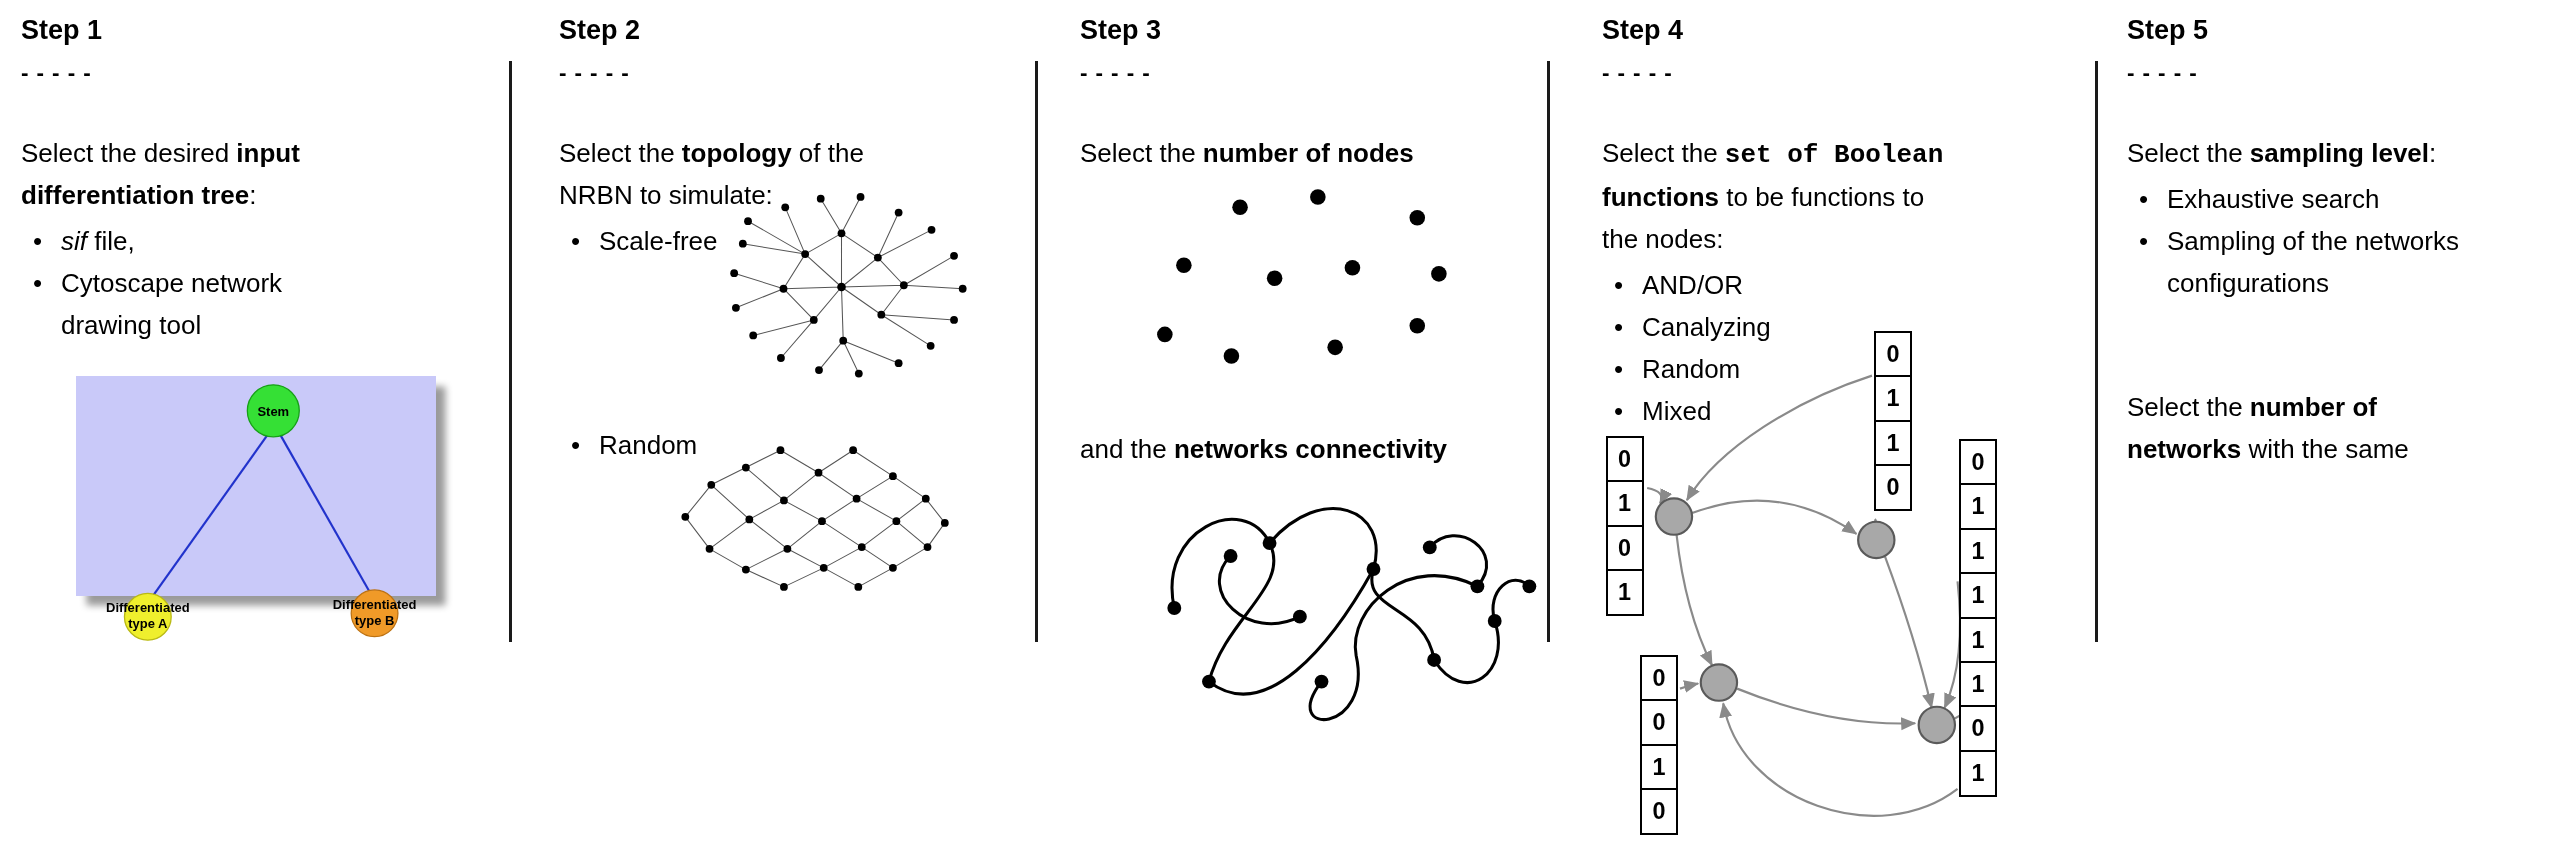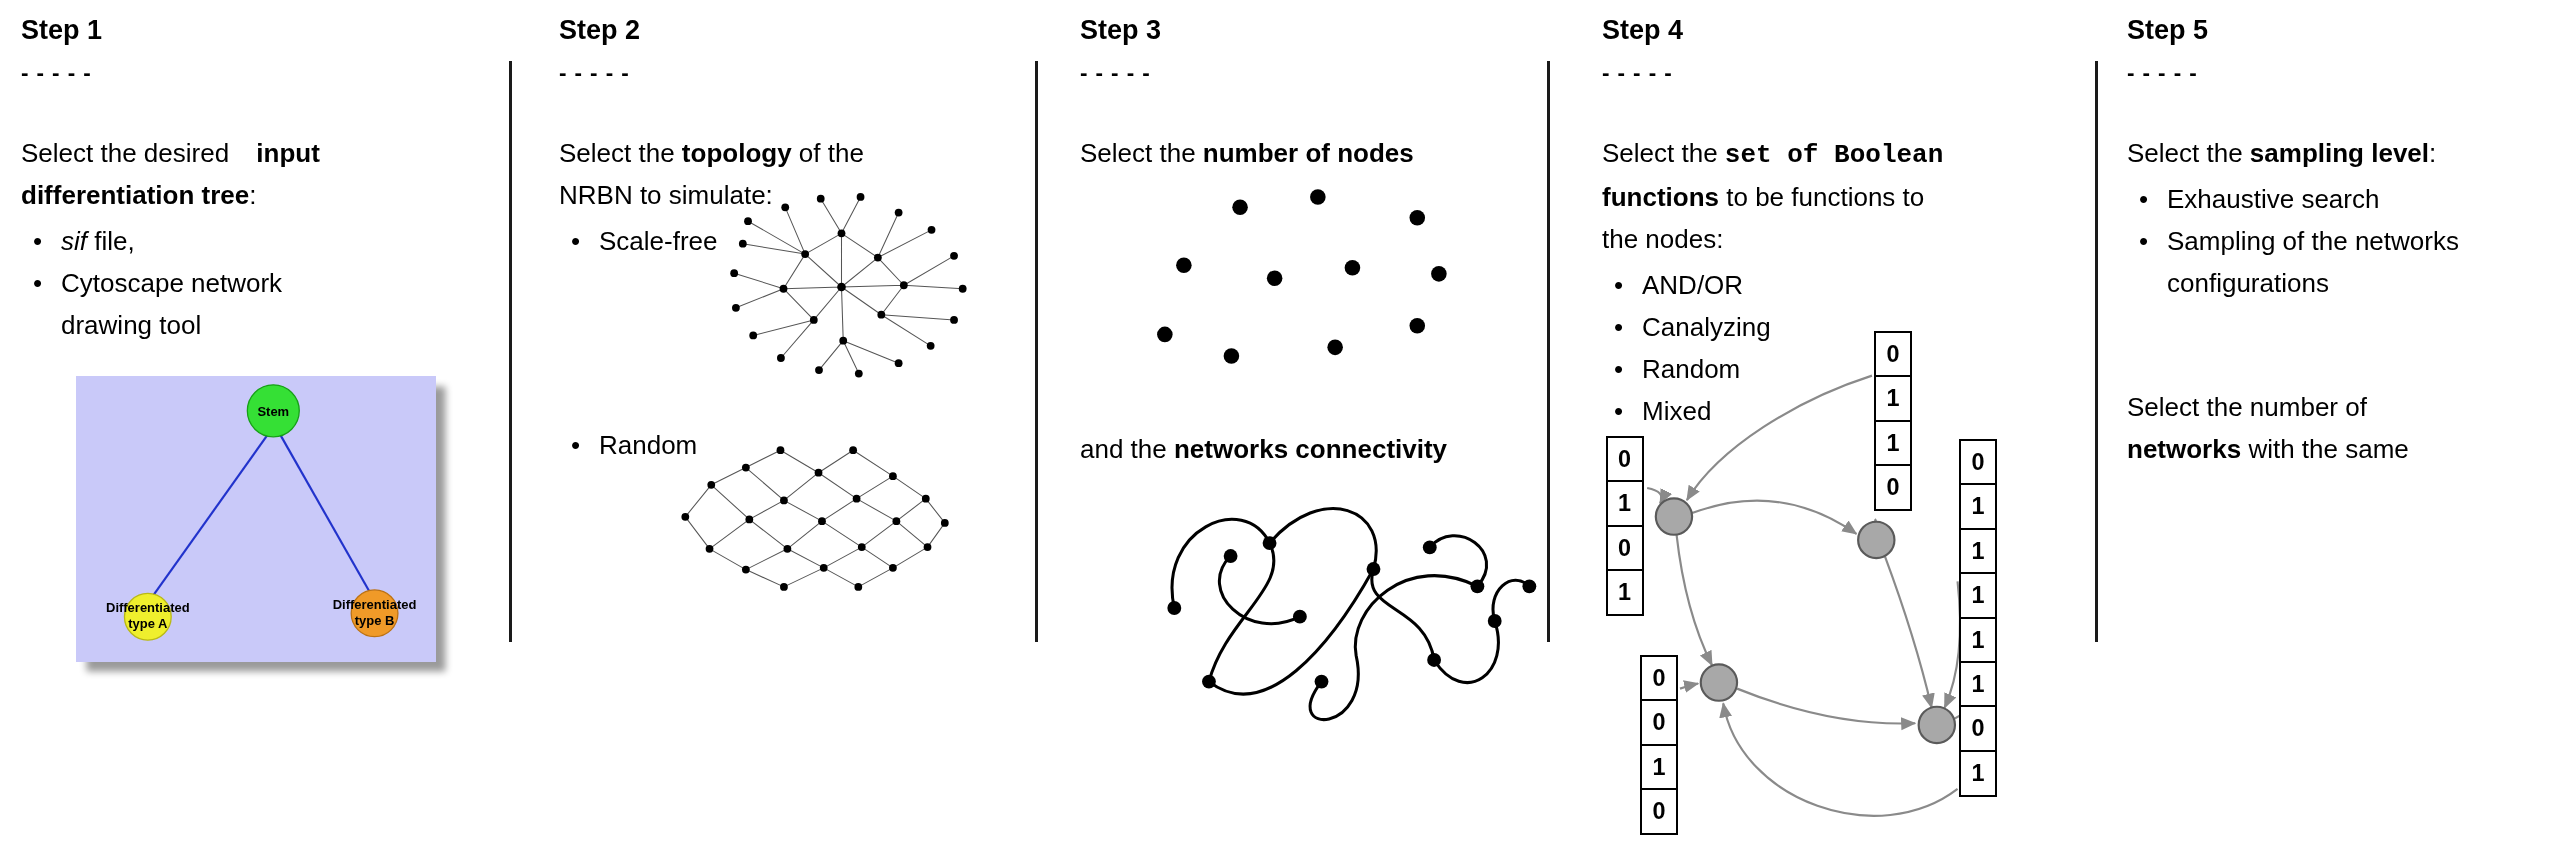--- a/index.html
+++ b/index.html
@@ -38,21 +38,21 @@
 <div class="fig">
 
   <div class="divider" style="left:509px"></div>
   <div class="divider" style="left:1035px"></div>
   <div class="divider" style="left:1547px"></div>
   <div class="divider" style="left:2095px"></div>
 
   <section class="col" style="left:21px;width:481px">
     <h2 class="step-title">Step 1</h2>
     <div class="dashes">- - - - -</div>
-    <p class="intro"><span>Select the desired </span><span style="font-weight: bold; margin-left: 20px;">input</span><br><span style="font-weight: bold;">differentiation tree</span><span>:</span></p>
+    <p class="intro"><span>Select the desired </span><span style="font-weight: bold;">input</span><br><span style="font-weight: bold;">differentiation tree</span><span>:</span></p>
     <div class="bullets">
       <div class="bullet">
         <span class="bm">•</span>
         <span class="bt"><span style="font-style: italic;">sif</span><span> file,</span></span>
       </div>
       <div class="bullet">
         <span class="bm">•</span>
         <span class="bt"><span>Cytoscape network</span><br><span>drawing tool</span></span>
       </div>
     </div>
@@ -112,24 +112,24 @@
     <div class="bullets">
       <div class="bullet">
         <span class="bm">•</span>
         <span class="bt"><span>Exhaustive search</span></span>
       </div>
       <div class="bullet">
         <span class="bm">•</span>
         <span class="bt"><span>Sampling of the networks</span><br><span>configurations</span></span>
       </div>
     </div>
-    <p class="second-text" style="top:372px"><span>Select the </span><span style="font-weight: normal; margin-top: 44px;">number of</span><br><span style="font-weight: bold;">networks</span><span> with the same</span><br></p>
-  </section>
-
-  <div class="tree-box" style="left:76px;top:376px;width:360px;height:286px">
+    <p class="second-text" style="top:372px"><span>Select the </span><span style="font-weight: bold; margin-top: 44px;">number of</span><br><span style="font-weight: bold;">networks</span><span> with the same</span><br></p>
+  </section>
+
+  <div class="tree-box" style="left:76px;top:376px;width:360px;height:220px">
     <svg width="360" height="286" viewBox="0 0 416 330">
       <line x1="224" y1="64" x2="86" y2="258" stroke-width="2.5" stroke="#2233cc"></line>
       <line x1="234" y1="64" x2="342" y2="254" stroke-width="2.5" stroke="#2233cc"></line>
       <circle cx="228" cy="40" r="30" stroke="#16a016" stroke-width="1.5" fill="#35e035"></circle>
       <circle cx="83" cy="278" r="27" stroke="#b9b915" stroke-width="1.5" fill="#efef2d"></circle>
       <circle cx="345" cy="274" r="27" stroke="#bd7212" stroke-width="1.5" fill="#f09a28"></circle>
       <text class="tree-label" x="228" y="46">Stem</text>
       <text class="tree-label" x="83" y="273">Differentiated</text>
       <text class="tree-label" x="83" y="291">type A</text>
       <text class="tree-label" x="345" y="269">Differentiated</text>

